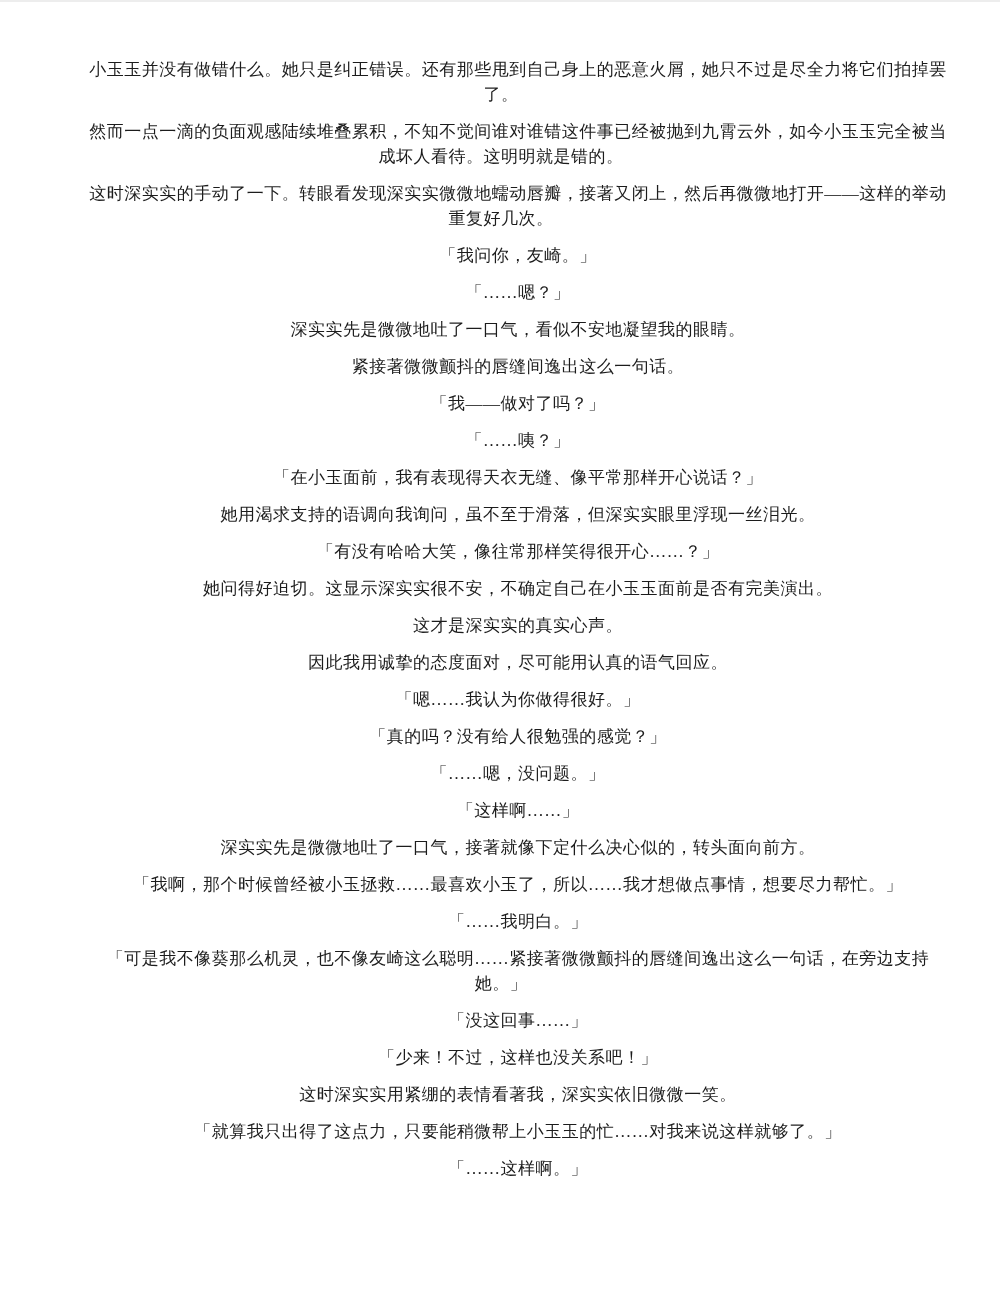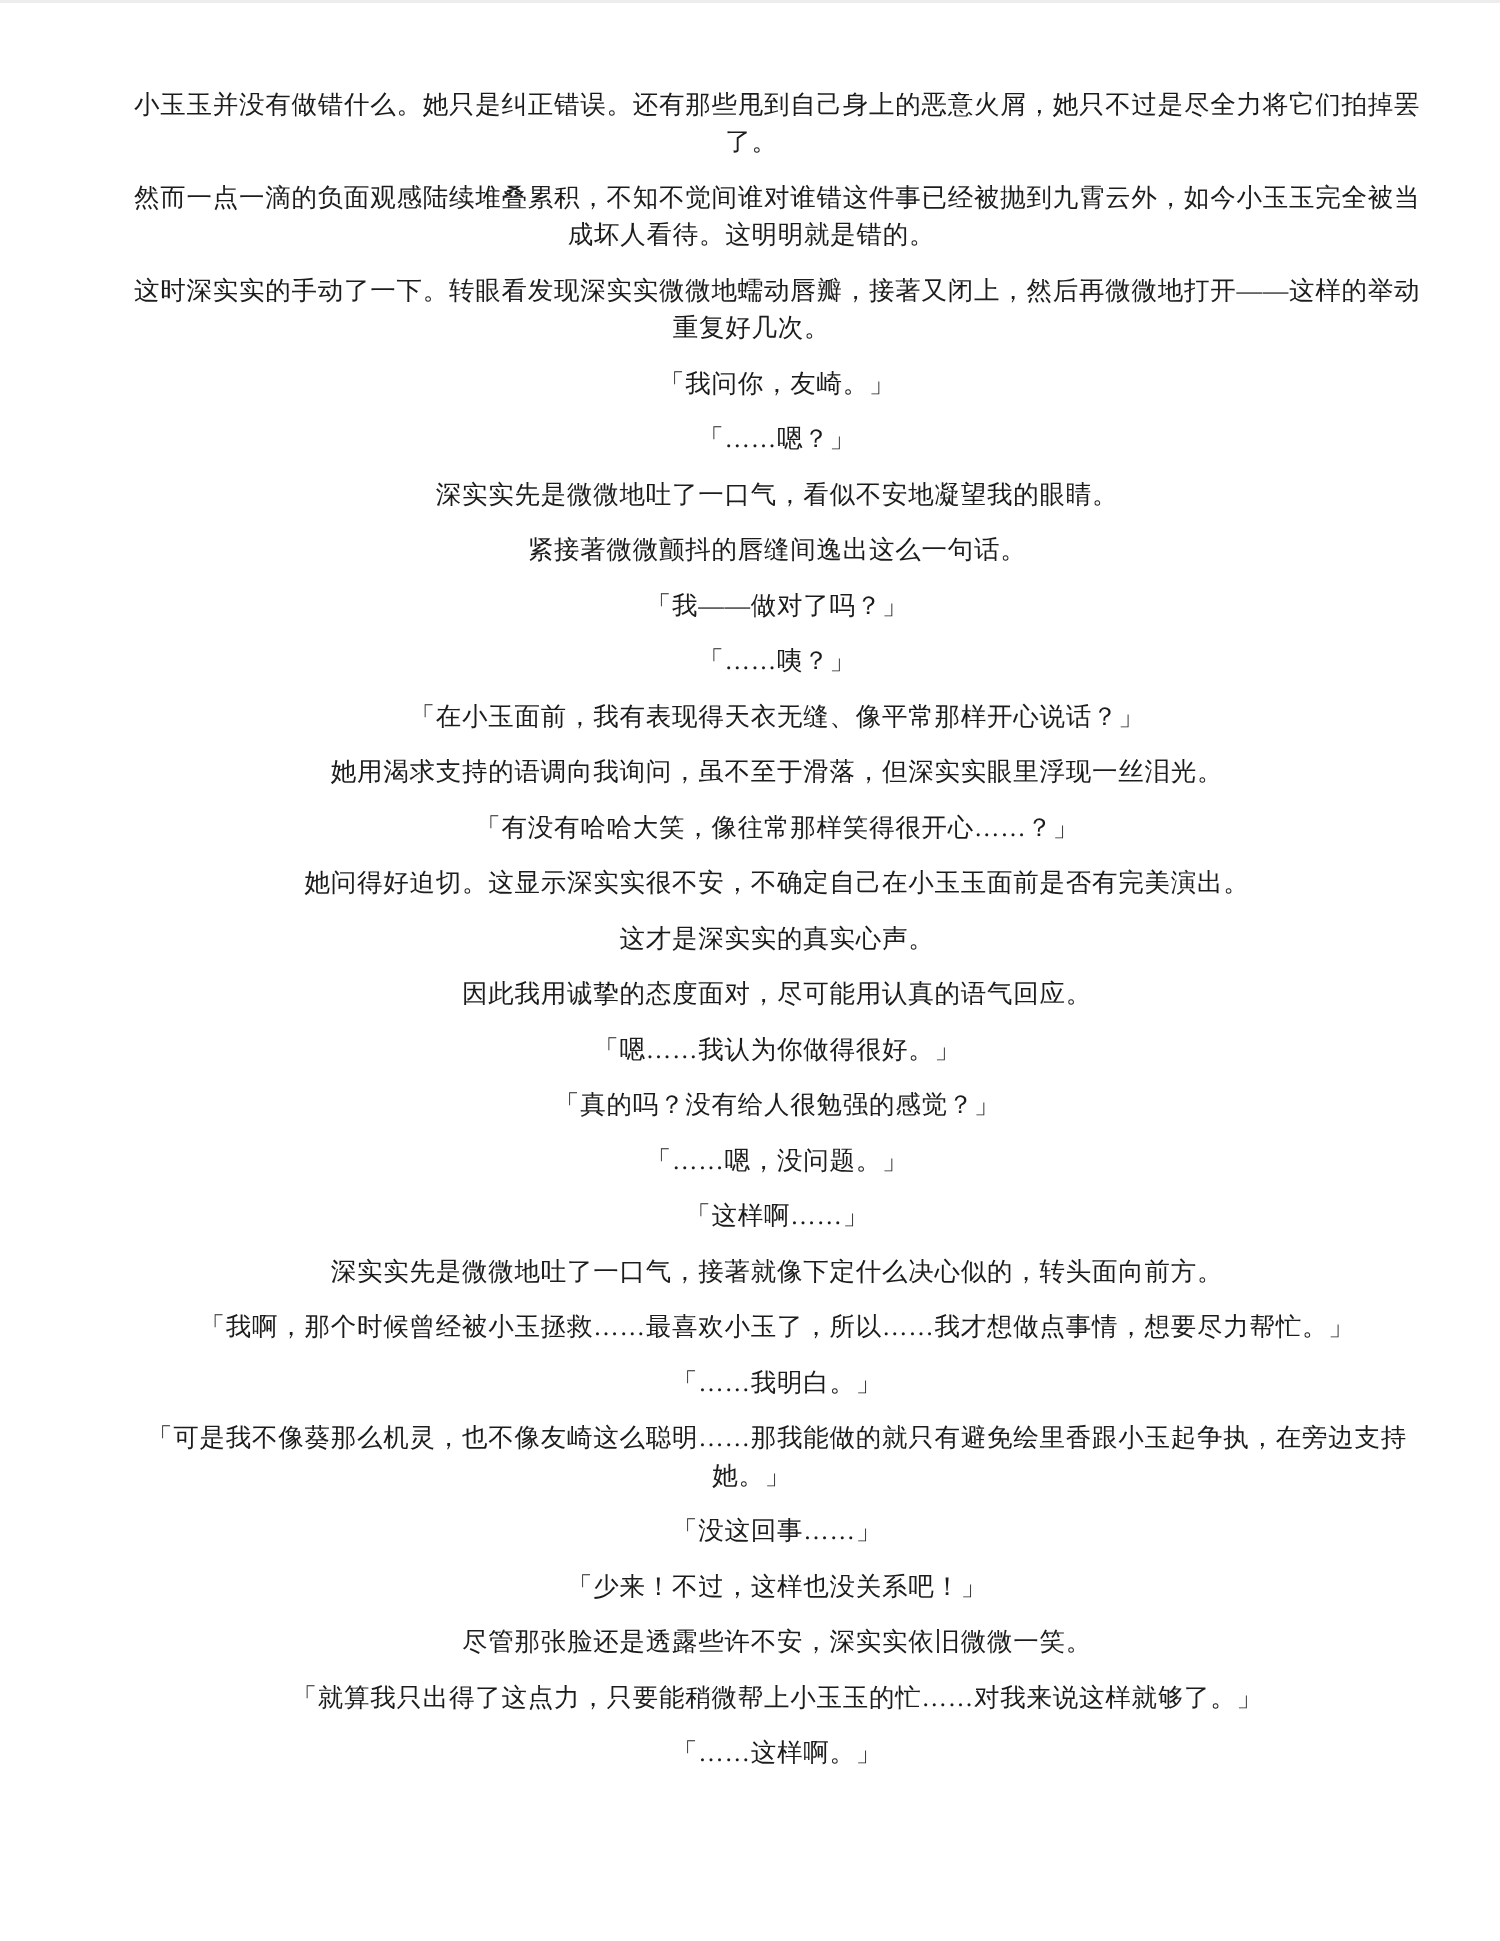--- a/index.html
+++ b/index.html
@@ -49,19 +49,19 @@
     <p>她问得好迫切。这显示深实实很不安，不确定自己在小玉玉面前是否有完美演出。</p>
     <p>这才是深实实的真实心声。</p>
     <p>因此我用诚挚的态度面对，尽可能用认真的语气回应。</p>
     <p>「嗯……我认为你做得很好。」</p>
     <p>「真的吗？没有给人很勉强的感觉？」</p>
     <p>「……嗯，没问题。」</p>
     <p>「这样啊……」</p>
     <p>深实实先是微微地吐了一口气，接著就像下定什么决心似的，转头面向前方。</p>
     <p>「我啊，那个时候曾经被小玉拯救……最喜欢小玉了，所以……我才想做点事情，想要尽力帮忙。」</p>
     <p>「……我明白。」</p>
-    <p>「可是我不像葵那么机灵，也不像友崎这么聪明……那我能做的就只有避免绘里香跟小玉起争执，在旁边支持她。」</p>
+    <p>「可是我不像葵那么机灵，也不像友崎这么聪明……紧接著微微颤抖的唇缝间逸出这么一句话，在旁边支持她。」</p>
     <p>「没这回事……」</p>
     <p>「少来！不过，这样也没关系吧！」</p>
-    <p>尽管那张脸还是透露些许不安，深实实依旧微微一笑。</p>
+    <p>这时深实实用紧绷的表情看著我，深实实依旧微微一笑。</p>
     <p>「就算我只出得了这点力，只要能稍微帮上小玉玉的忙……对我来说这样就够了。」</p>
     <p>「……这样啊。」</p>
   </div>
 
 </body></html>

